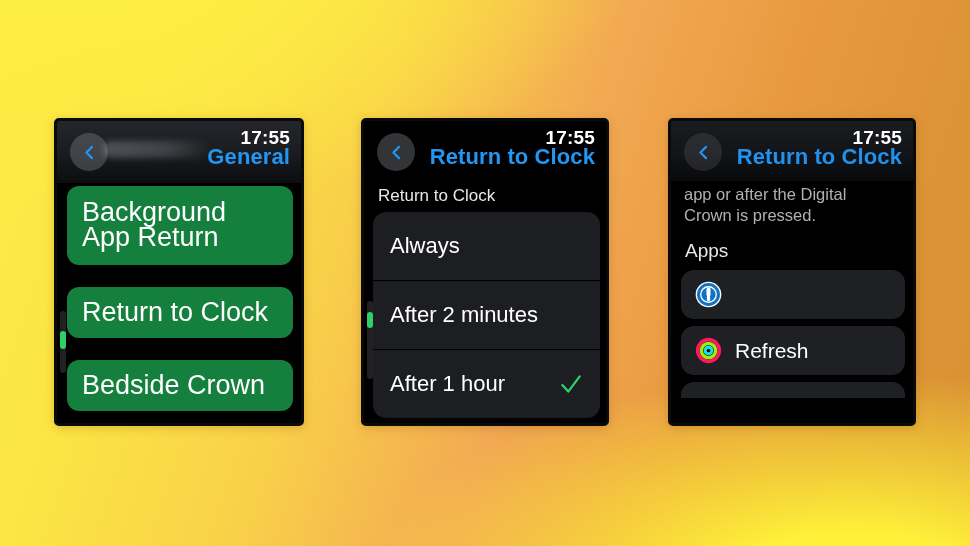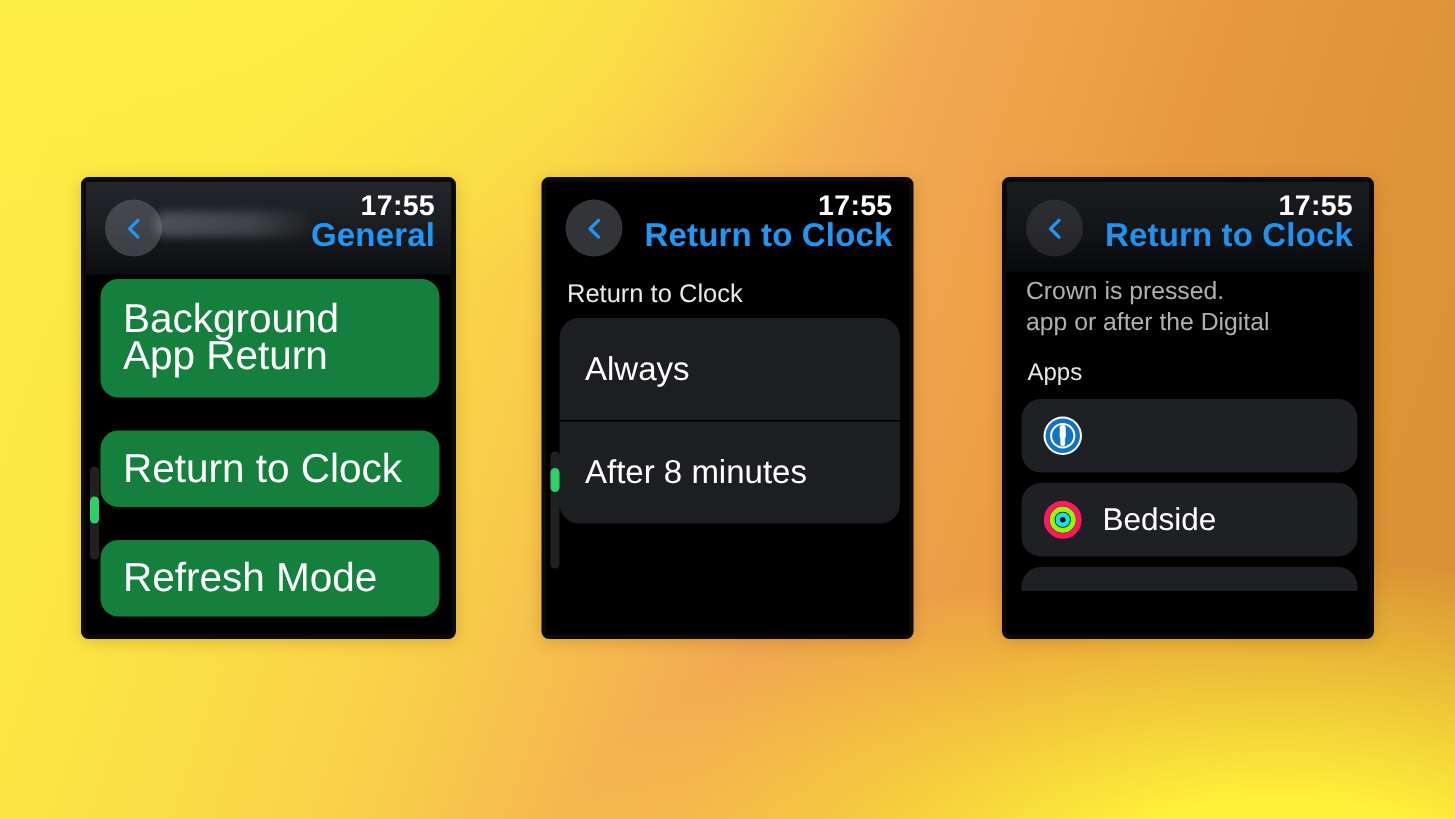--- a/index.html
+++ b/index.html
@@ -55,21 +55,21 @@
     position:absolute; right:11px; top:23px;
     color:#2196f3; font-size:22px; font-weight:bold; letter-spacing:.1px;
     white-space:nowrap;
   }
   .navtitle.faded { opacity:.97; }
 
   
   .sectionlabel {
     color:#e8e8e8; font-size:17px; padding:3px 0 6px 14px;
   }
-  .sectionlabel.apps { font-size:16px; padding-top:14px; padding-bottom:8px; }
+  .sectionlabel.apps { font-size:19px; padding-top:14px; padding-bottom:8px; }
   .bodytext {
     color:#c9c9c9; font-size:16.5px; line-height:21px;
     padding:3px 12px 0 13px;
   }
   .bodytext.fade { opacity:.88; }
 
   .card {
     background:#15803d;
     border-radius:12px;
     margin:0 8px 22px 10px;
@@ -139,21 +139,21 @@
 
       <div style="padding-top:3px;">
         <div class="card tall">
           <div>Background</div>
           <div>App Return</div>
         </div>
         <div class="card" style="margin-top:7px;">
           <span>Return to Clock</span>
         </div>
         <div class="card" style="margin-top:16px;">
-          <span>Refresh Mode</span>
+          <span>Bedside Crown</span>
         </div>
         <div class="card cut" style="margin-top:14px; padding-bottom:0; height:24px; color:#8d8d8d; overflow:hidden;">
           
         </div>
       </div>
 
       <div class="scroll" style="left:3px; top:190px; height:62px;">
         <i style="top:20px; height:18px;"></i>
       </div>
     </div>
@@ -172,21 +172,27 @@
         <div class="navtitle">Return to Clock</div>
       </div>
 
       <div class="sectionlabel">Return to Clock</div>
 
       <div class="group">
         <div class="grow">
           <span>Always</span>
         </div>
         <div class="grow">
-          <span>After 8 minutes</span>
+          <span>After 2 minutes</span>
+        </div>
+        <div class="grow">
+          <span>After 1 hour</span>
+          <svg class="check" viewBox="0 0 24 24">
+            <path d="M4 13 L9.5 19 L20 5" fill="none" stroke="#2fd06a" stroke-width="2.1" stroke-linecap="round" stroke-linejoin="round"></path>
+          </svg>
         </div>
       </div>
 
       <div class="scroll" style="left:3px; top:180px; height:78px;">
         <i style="top:11px; height:16px;"></i>
       </div>
     </div>
   </div>
 
   <div class="watch" style="left:668px; top:118px; width:248px; height:308px;">
@@ -196,22 +202,22 @@
         <div class="backbtn dim">
           <svg class="chev" viewBox="0 0 24 24">
             <path d="M16 3 L7 12 L16 21" fill="none" stroke="#2196f3" stroke-width="3.4" stroke-linecap="round" stroke-linejoin="round"></path>
           </svg>
         </div>
         <div class="clock">17:55</div>
         <div class="navtitle faded">Return to Clock</div>
       </div>
 
       <div class="bodytext fade">
+        <div>app or after the Digital</div>
         <div>Crown is pressed.</div>
-        <div>app or after the Digital</div>
       </div>
 
       <div class="sectionlabel apps">Apps</div>
 
       <div class="approw">
         <svg class="appicon" viewBox="0 0 40 40">
           <circle cx="20" cy="20" r="19" fill="#ffffff"></circle>
           <circle cx="20" cy="20" r="17" fill="#1273c4"></circle>
           <circle cx="20" cy="20" r="12.5" fill="#ffffff"></circle>
           <circle cx="20" cy="20" r="10.5" fill="#1273c4"></circle>
@@ -221,20 +227,20 @@
       </div>
 
       <div class="approw">
         <svg class="appicon" viewBox="0 0 40 40">
           <circle cx="20" cy="20" r="19" fill="#0a0a0a"></circle>
           <circle cx="20" cy="20" r="16" fill="none" stroke="#fa1a62" stroke-width="5.5"></circle>
           <circle cx="20" cy="20" r="10.5" fill="none" stroke="#9cf30a" stroke-width="5"></circle>
           <circle cx="20" cy="20" r="5" fill="none" stroke="#17e0e8" stroke-width="4.5"></circle>
           <circle cx="20" cy="20" r="2.2" fill="#0a0a0a"></circle>
         </svg>
-        <span>Bedside</span>
+        <span>Refresh</span>
       </div>
 
       <div class="approw" style="height:16px; padding:0; border-bottom-left-radius:0; border-bottom-right-radius:0;"></div>
     </div>
   </div>
 
 </div>
 
 </body></html>

